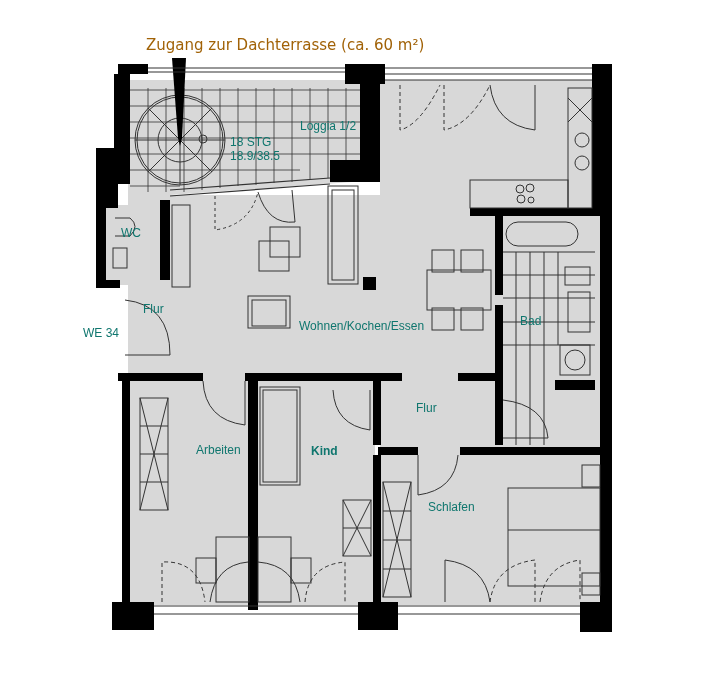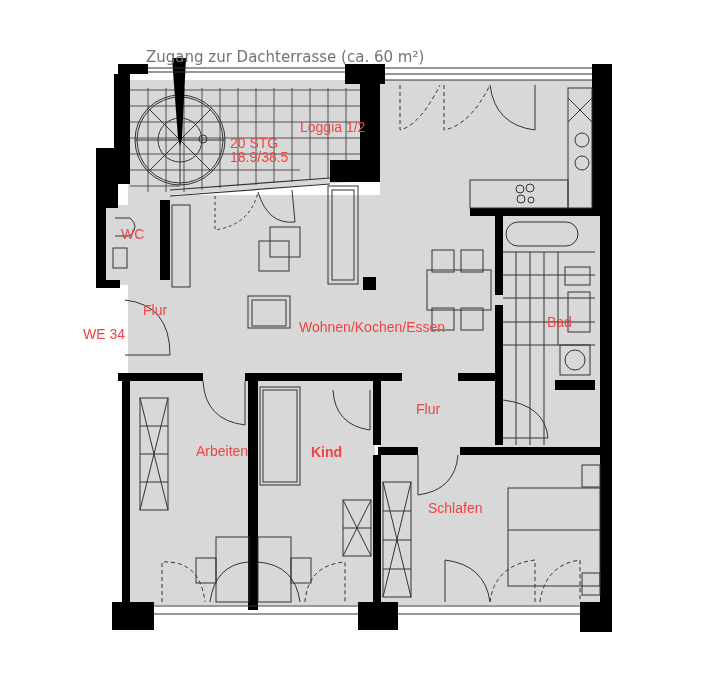--- a/index.html
+++ b/index.html
@@ -1,19 +1,19 @@
 <!DOCTYPE html>
 <html><head>
 <meta charset="utf-8">
 <style>
   html,body{margin:0;padding:0;background:#ffffff;}
   body{width:720px;height:689px;position:relative;overflow:hidden;font-family:"Liberation Sans",sans-serif;}
   .plan{position:absolute;left:0;top:0;width:720px;height:689px;}
-  .lbl{position:absolute;font-size:14px;color:#ef4444;white-space:nowrap;font-family:"Liberation Sans",sans-serif;}
-  .title{position:absolute;left:146px;top:48px;font-size:15px;color:#737373;font-family:"DejaVu Sans",sans-serif;white-space:nowrap;}
+  .lbl{position:absolute;font-size:12px;color:#0f766e;white-space:nowrap;font-family:"Liberation Sans",sans-serif;}
+  .title{position:absolute;left:146px;top:36px;font-size:15px;color:#a16207;font-family:"DejaVu Sans",sans-serif;white-space:nowrap;}
 </style>
 </head>
 <body>
 
 <svg class="plan" viewBox="0 0 720 689" xmlns="http://www.w3.org/2000/svg">
 
   <g fill="#d8d8d8">
     <polygon points="128,80 380,80 380,180 170,195 128,195"></polygon>
     <rect x="380" y="80" width="212" height="300"></rect>
     <rect x="170" y="195" width="330" height="185"></rect>
@@ -226,23 +226,23 @@
     <path d="M490,602 Q495,565 535,560 L535,602" stroke-dasharray="4,3"></path>
     <path d="M540,602 Q545,565 580,560 L580,602" stroke-dasharray="4,3"></path>
 
     <path d="M215,196 L215,230 Q250,225 258,192" stroke-dasharray="3,3"></path>
     <path d="M258,192 Q268,225 295,222 L292,190"></path>
   </g>
 </svg>
 
 <div class="title">Zugang zur Dachterrasse (ca. 60 m²)</div>
 <div class="lbl" style="left:300px;top:119px;">Loggia 1/2</div>
-<div class="lbl" style="left:230px;top:135px;">20 STG</div>
+<div class="lbl" style="left:230px;top:135px;">18 STG</div>
 <div class="lbl" style="left:230px;top:149px;">18.9/38.5</div>
 <div class="lbl" style="left:121px;top:226px;">WC</div>
 <div class="lbl" style="left:143px;top:302px;">Flur</div>
 <div class="lbl" style="left:83px;top:326px;">WE 34</div>
 <div class="lbl" style="left:299px;top:319px;text-align:right;">Wohnen/Kochen/Essen</div>
-<div class="lbl" style="left:547px;top:314px;">Bad</div>
+<div class="lbl" style="left:520px;top:314px;">Bad</div>
 <div class="lbl" style="left:416px;top:401px;">Flur</div>
 <div class="lbl" style="left:196px;top:443px;">Arbeiten</div>
 <div class="lbl" style="left:311px;top:444px;font-weight:bold;">Kind</div>
 <div class="lbl" style="left:428px;top:500px;">Schlafen</div>
 
 </body></html>

